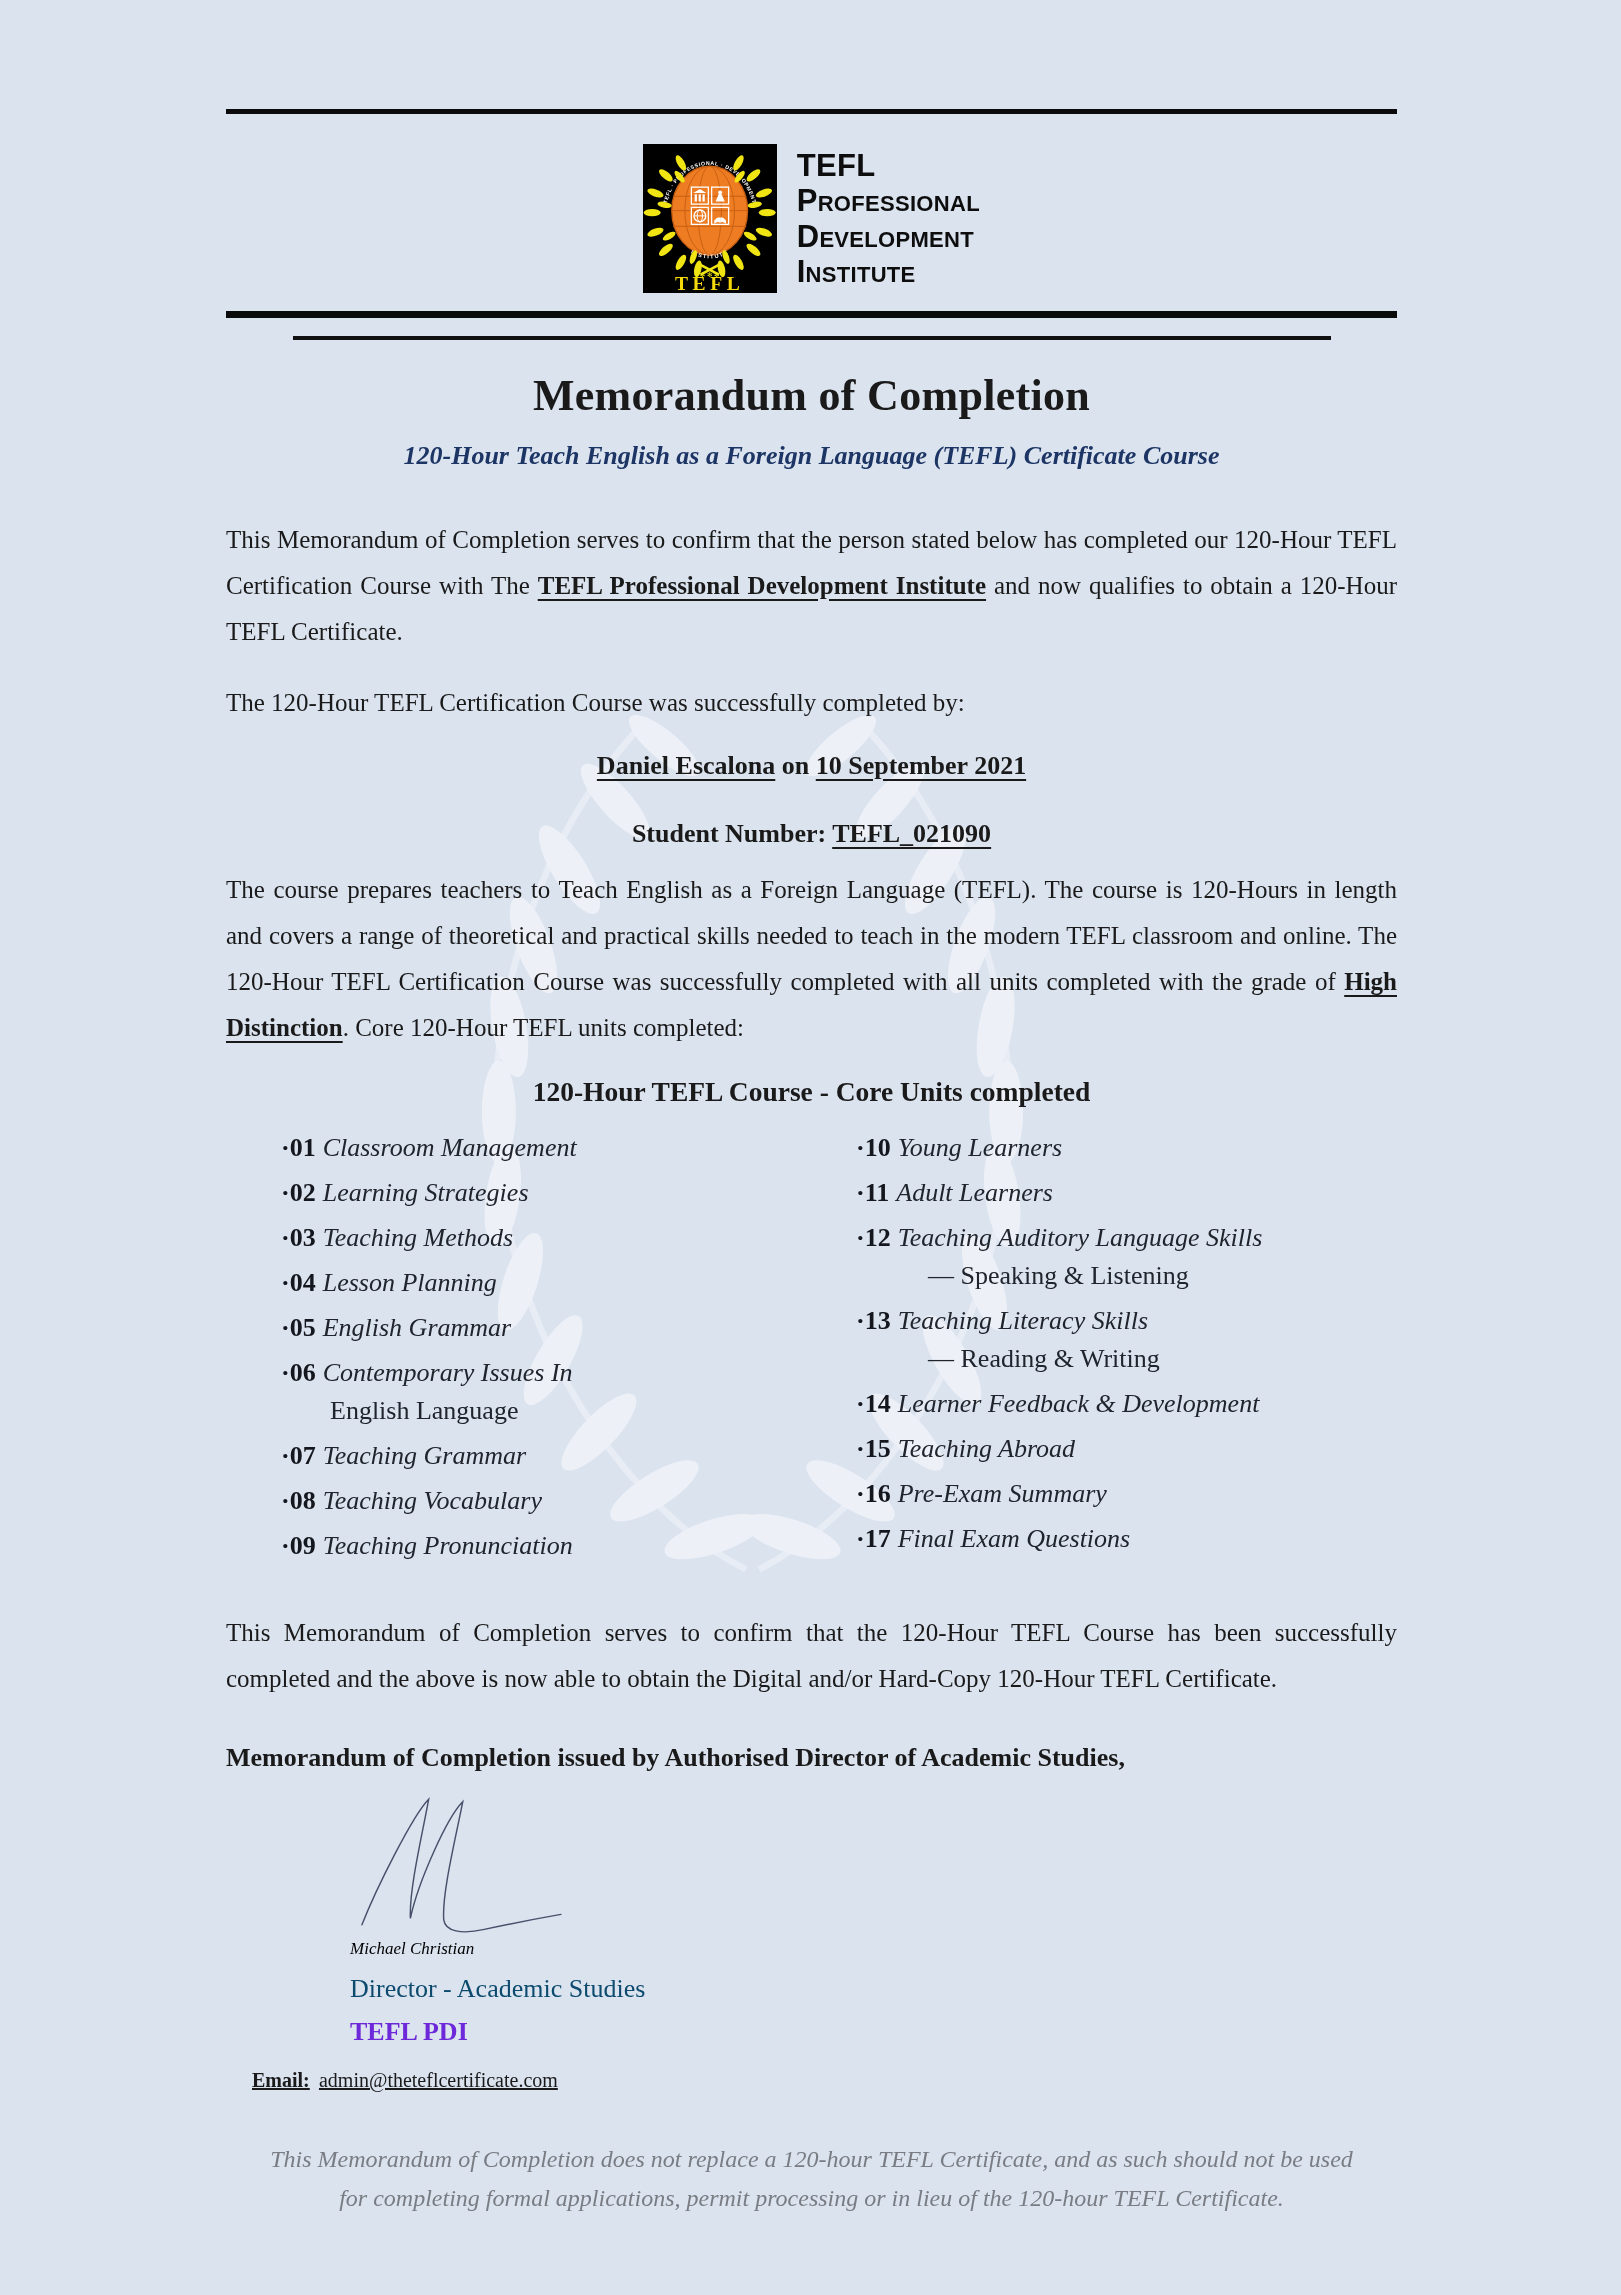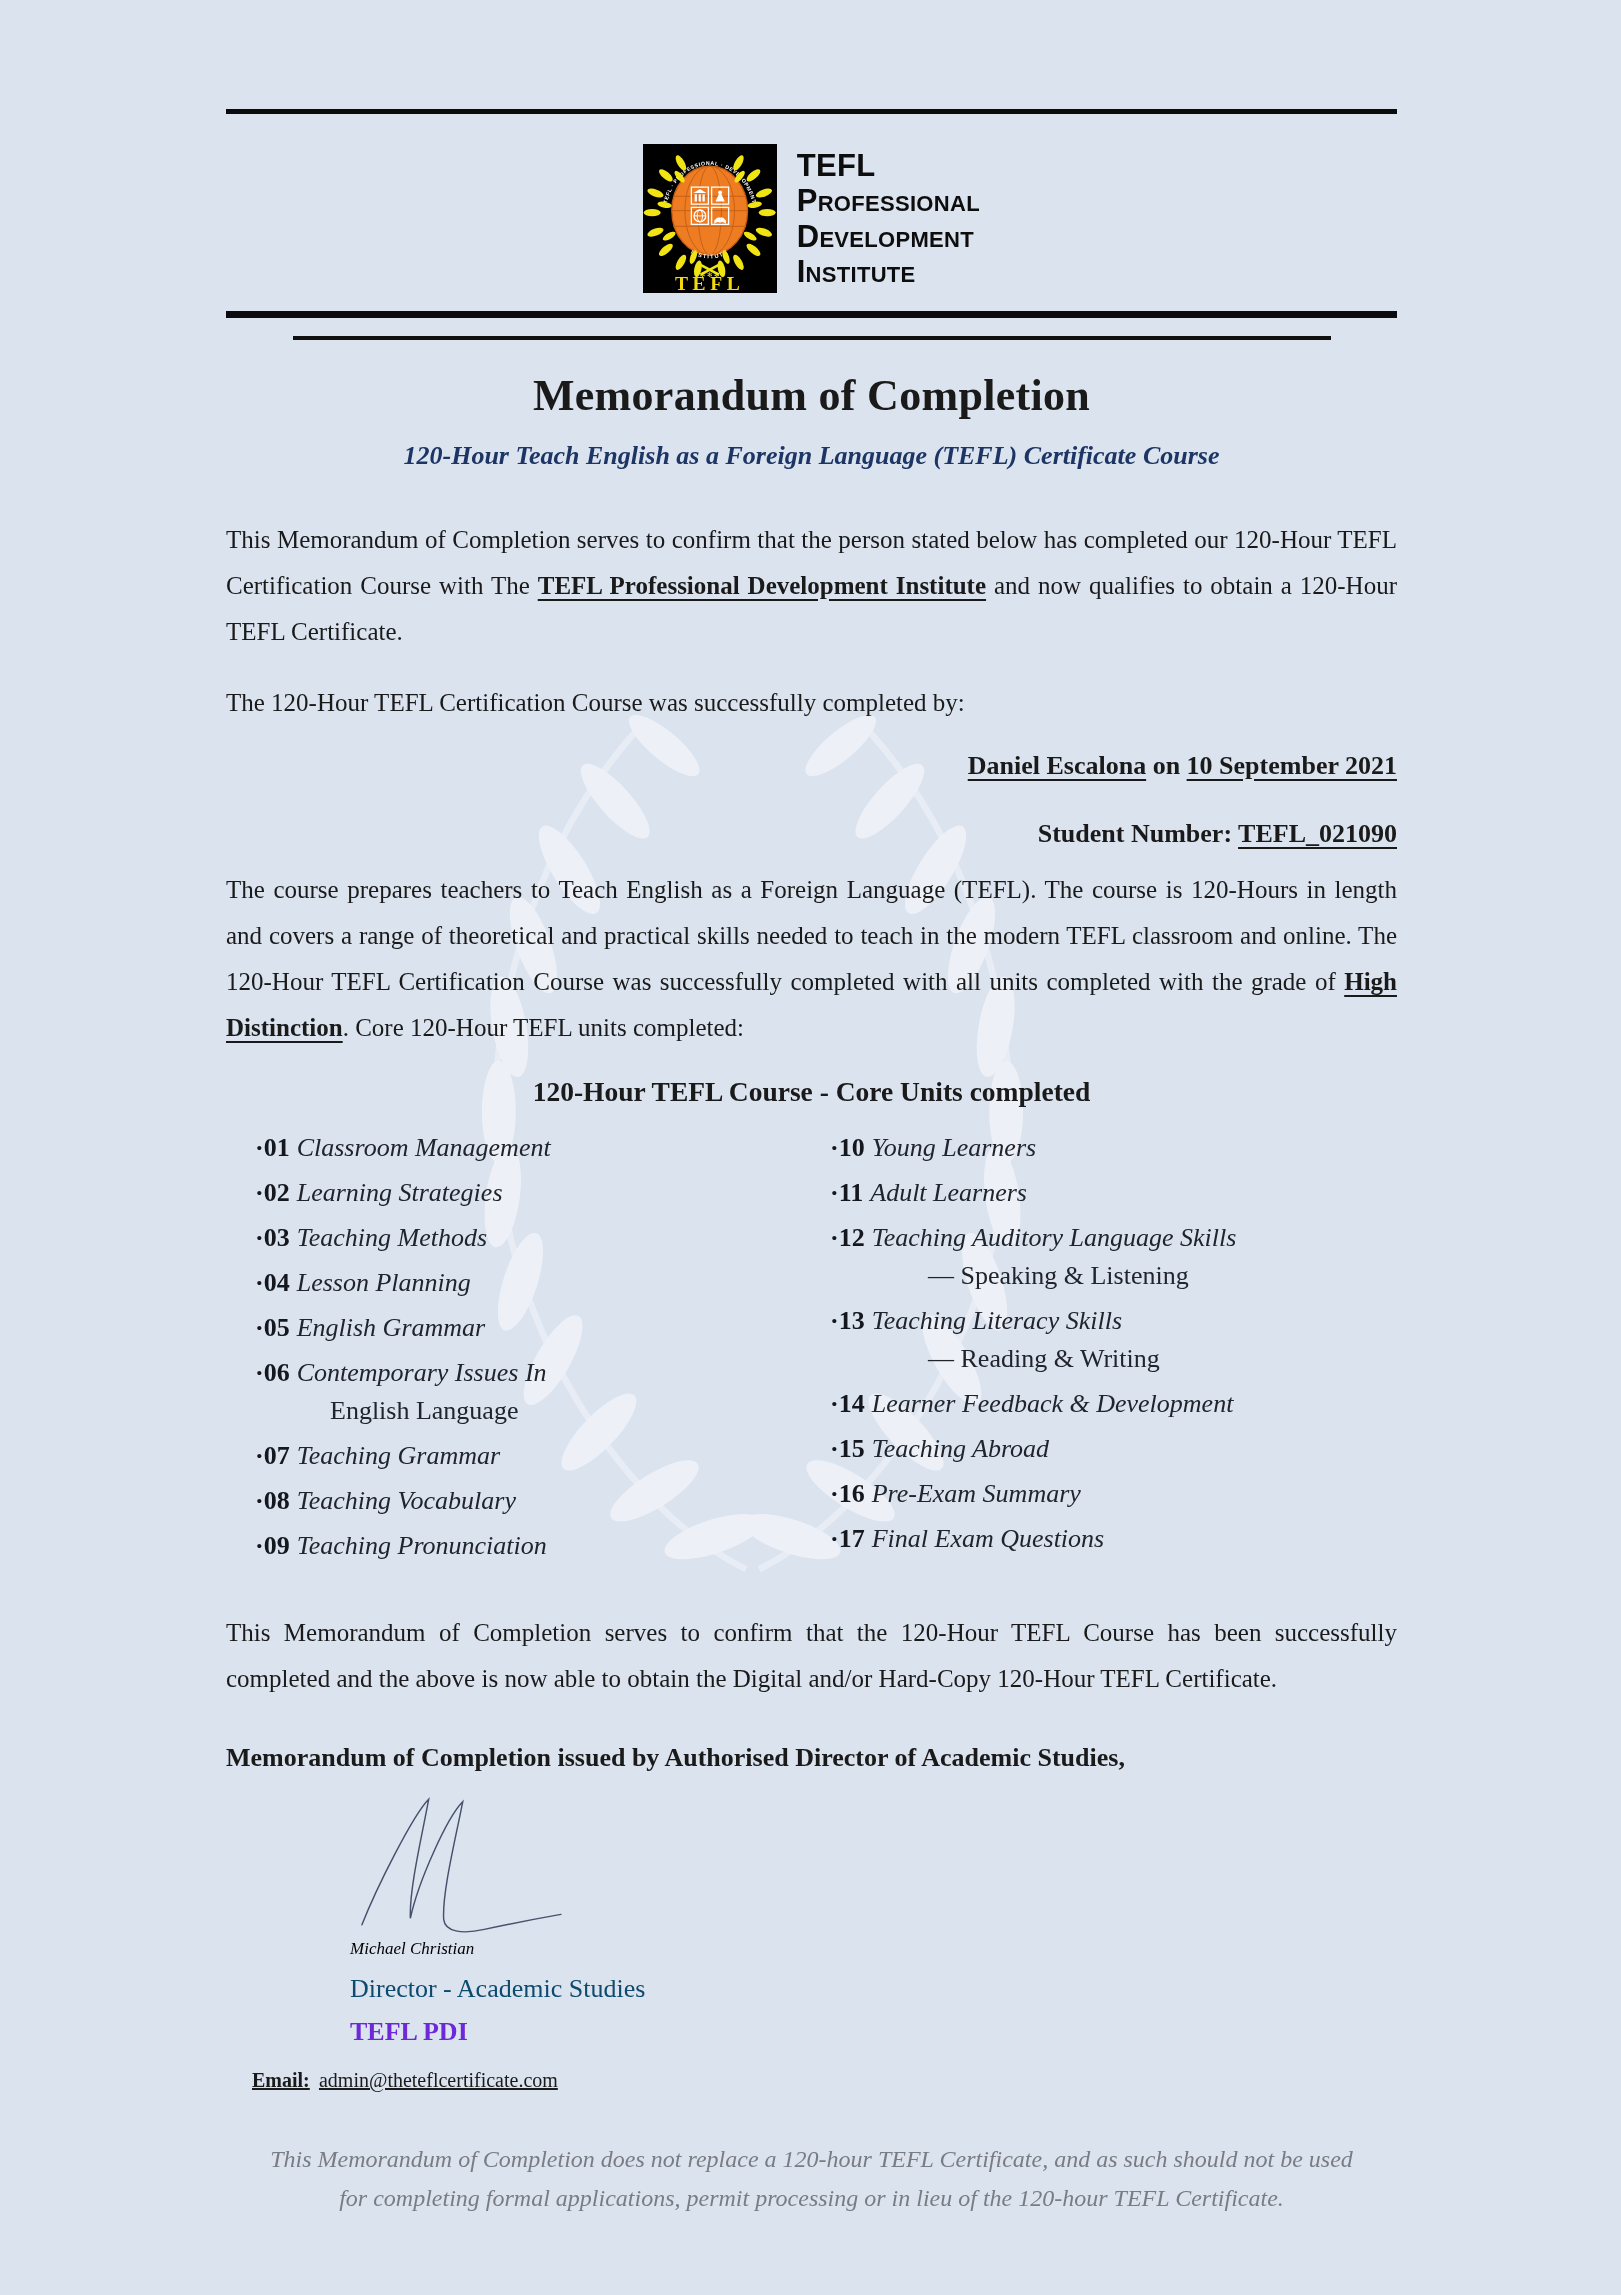--- a/index.html
+++ b/index.html
@@ -22,36 +22,36 @@
   .logo-text{
     font-family:"Liberation Sans","DejaVu Sans",sans-serif;
     font-weight:bold;font-variant:small-caps;
     font-size:31px;line-height:1.14;color:#0d0d0d;letter-spacing:0.3px;
   }
   .doc-title{margin-top:30px;text-align:center;font-size:44px;font-weight:bold;letter-spacing:0.3px;}
   .doc-subtitle{margin-top:19.6px;text-align:center;font-size:26px;font-weight:bold;font-style:italic;color:#1c3564;}
   .para{font-size:25px;line-height:1.84;text-align:justify;}
   .p1{margin-top:46px;}
   .p2{margin-top:21px;text-align:left;}
-  .center-line{text-align:right;font-size:26px;font-weight:bold;}
+  .center-line{text-align:center;font-size:26px;font-weight:bold;}
   .name-line{margin-top:15.7px;}
   .sn-line{margin-top:38px;}
   .p3{margin-top:18.3px;}
   .u{
     text-decoration:underline;
     text-decoration-thickness:2px;
     text-underline-offset:4.6px;
   }
   .bold{font-weight:bold;}
   .units-heading{margin-top:22px;text-align:center;font-size:27.5px;font-weight:bold;}
   .units{display:flex;margin-top:25px;padding-left:29px;}
   .units .col-left{width:575px;flex:0 0 auto;}
   .units .col-right{flex:1;}
   .unit{font-size:26px;margin-bottom:14.4px;line-height:1.18;color:#20242c;}
-  .unit .num{font-weight:bold;font-style:normal;color:#14171d;}
+  .unit .num{font-weight:bold;font-style:normal;color:#14171d;margin-left:26px;}
   .unit .titl{font-style:italic;margin-left:7px;}
   .unit .line2{margin-top:7px;}
   .indent-a{padding-left:75px;}
   .indent-b{padding-left:98px;}
   .p4{margin-top:34px;}
   .issued-line{margin-top:41px;font-size:26px;font-weight:bold;}
   .sig-block{margin-top:17px;padding-left:124px;}
   .sig-scribble{display:block;}
   .sig-name{font-size:17px;font-style:italic;margin-top:5.2px;color:#000000;}
   .sig-role{font-size:26px;margin-top:14.4px;color:#0c4a6e;}

